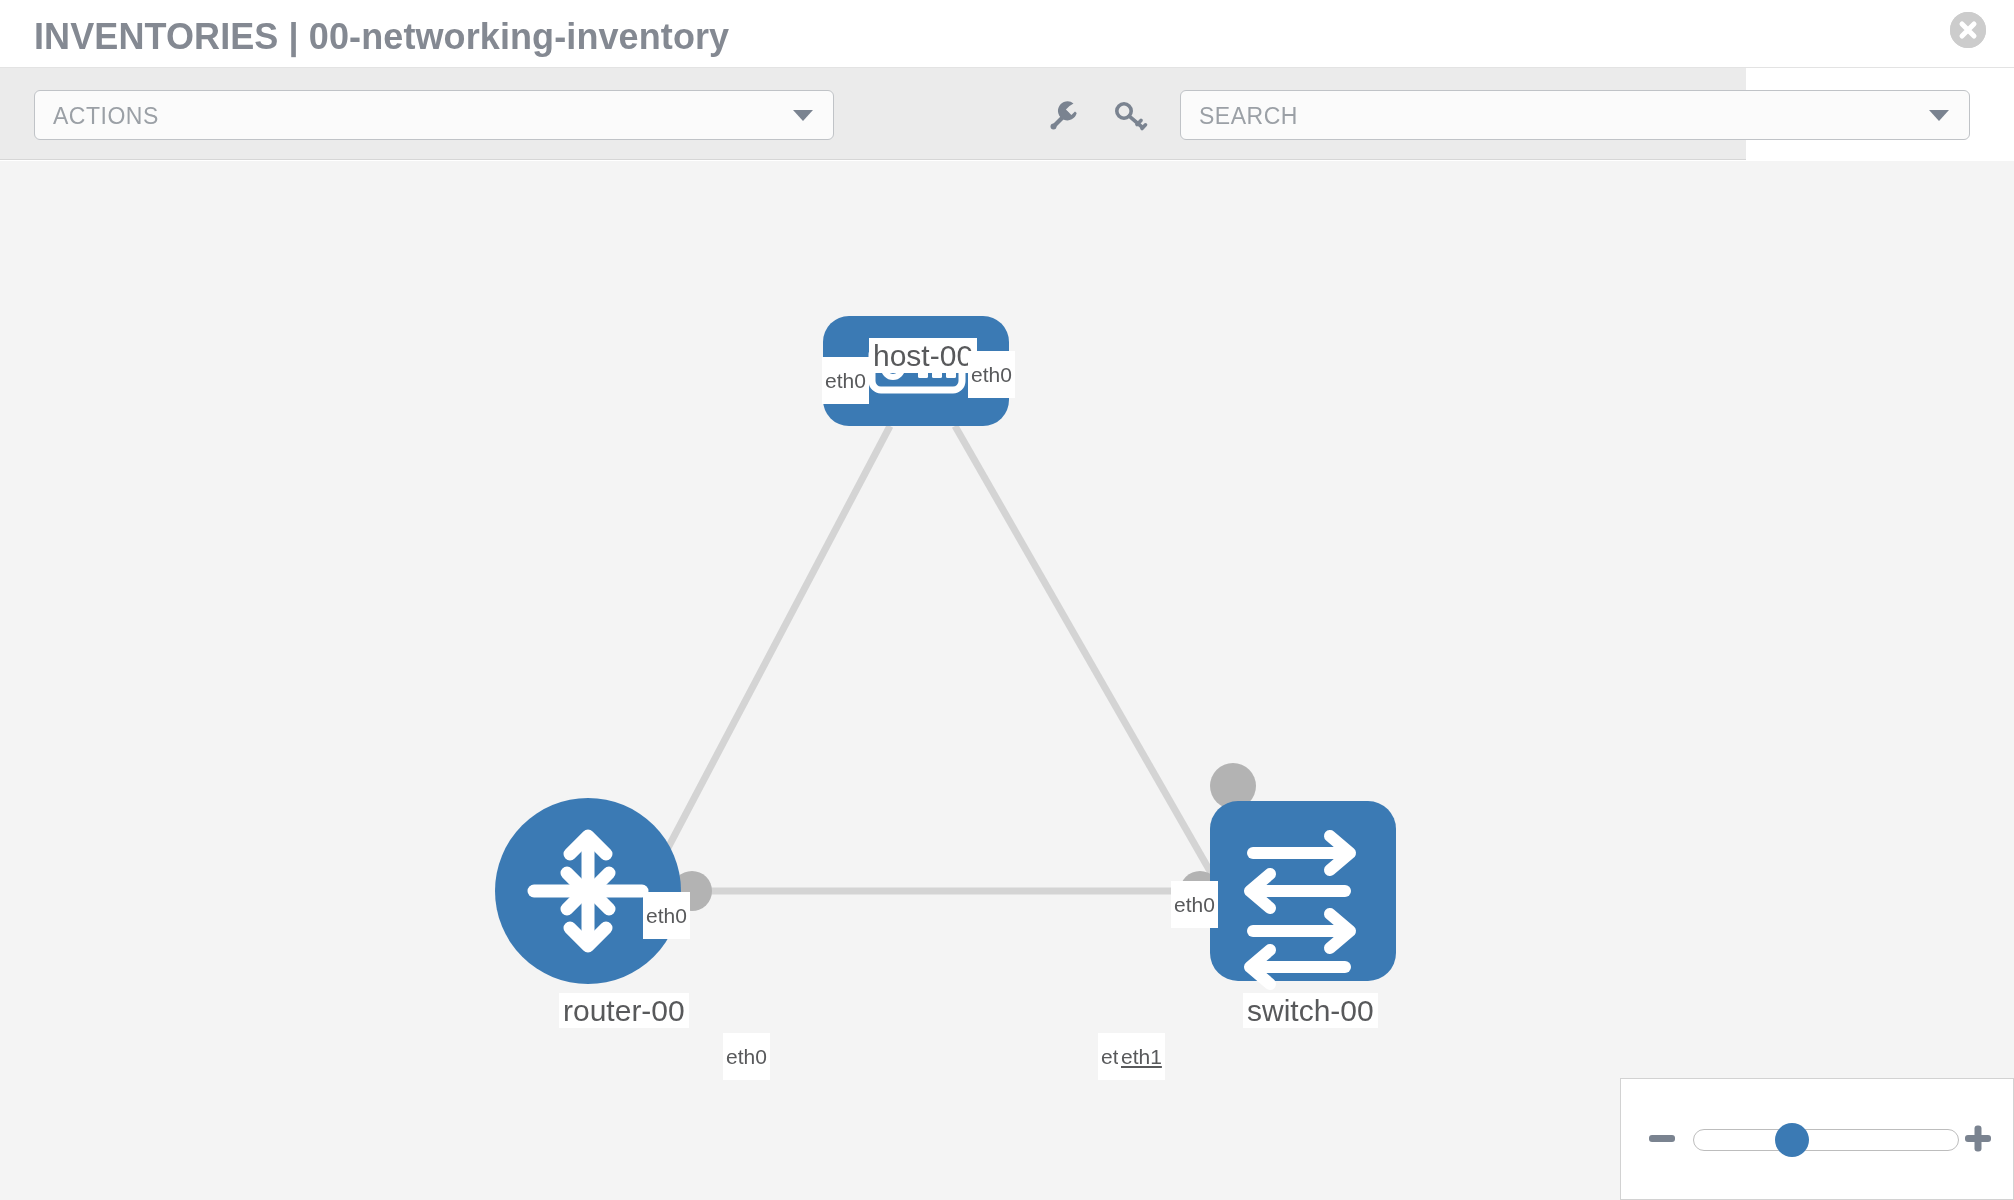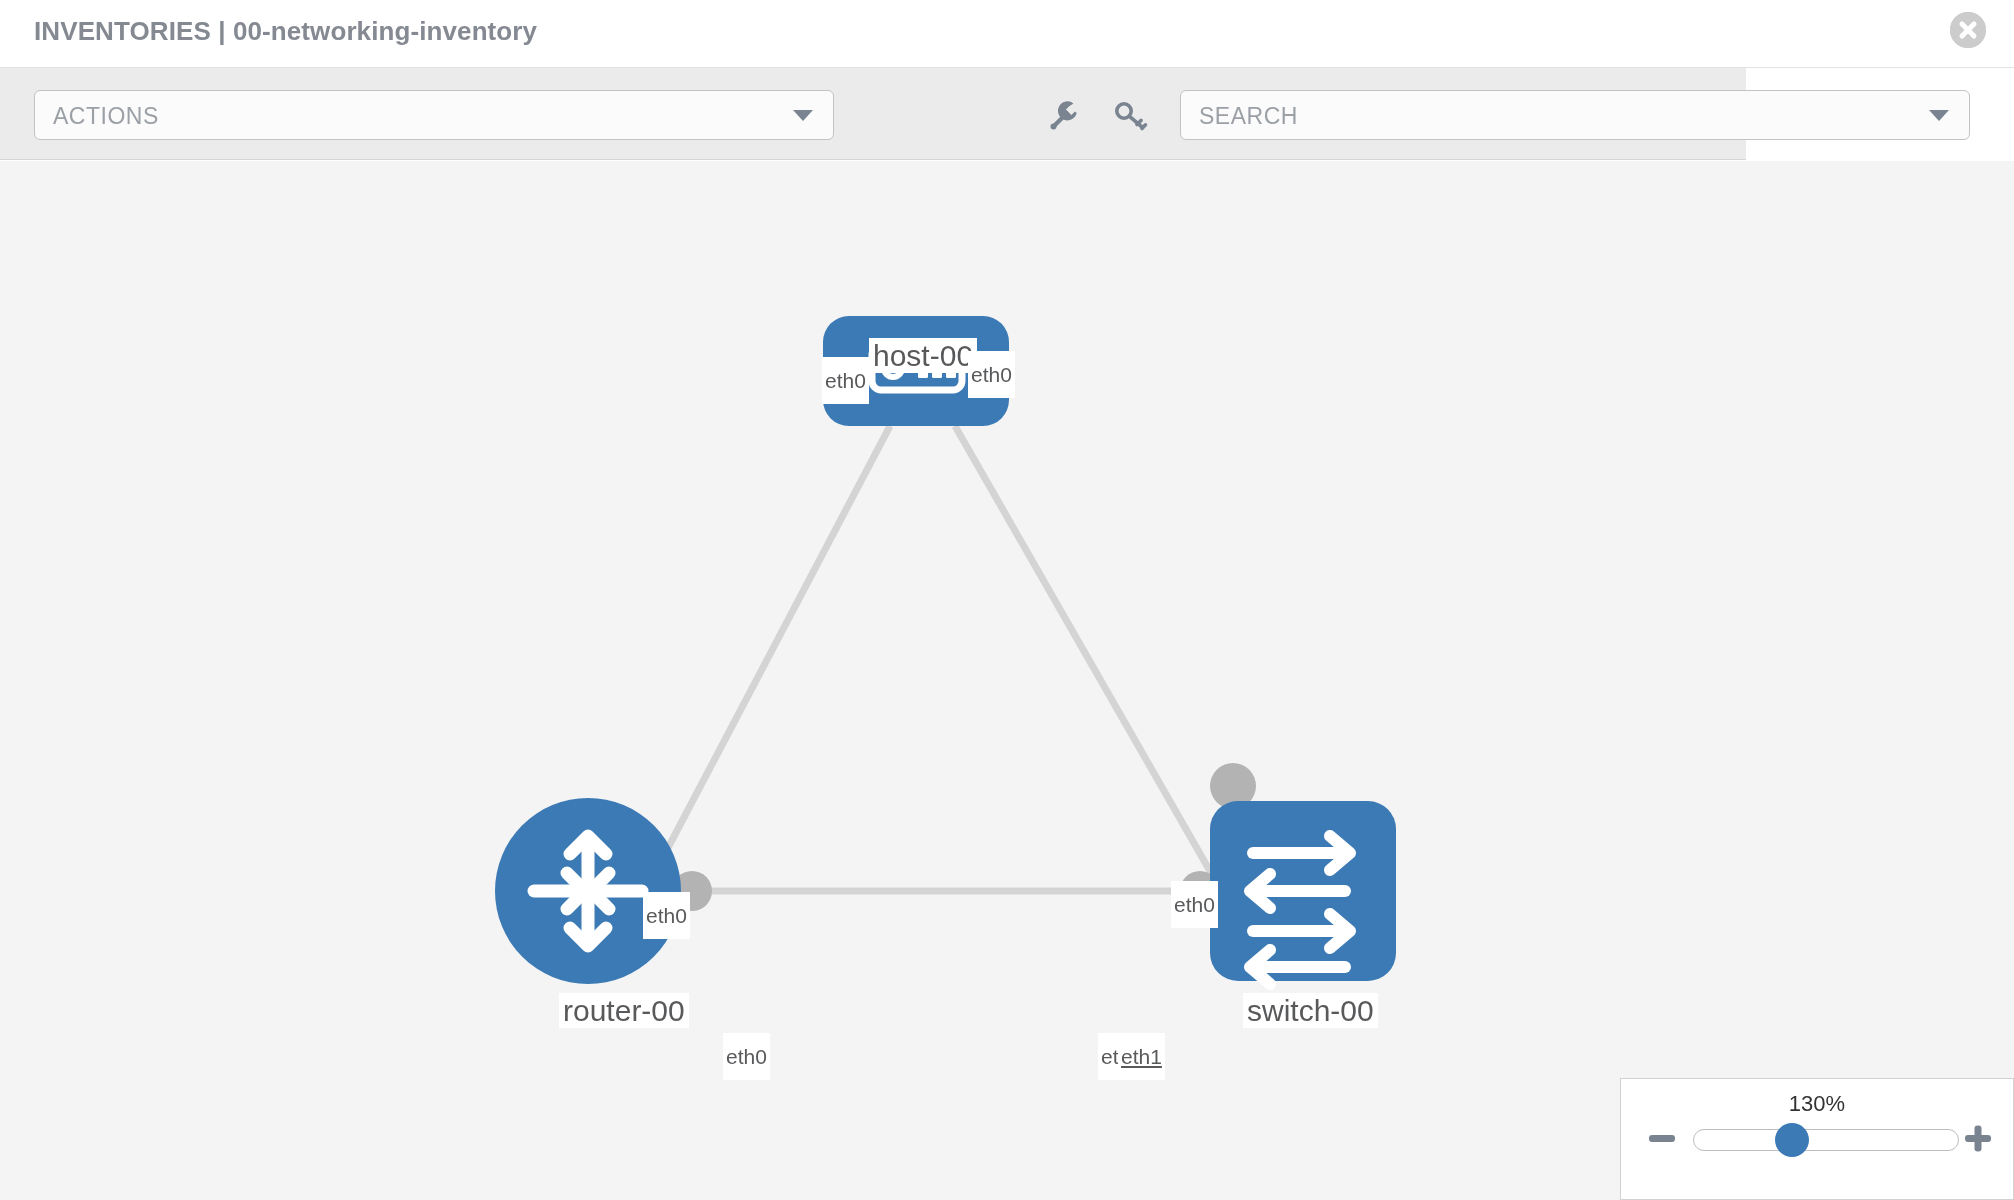--- a/index.html
+++ b/index.html
@@ -22,21 +22,21 @@
     width: 2014px;
     height: 68px;
     background: #ffffff;
     border-bottom: 1px solid #e3e3e3;
     box-sizing: border-box;
   }
   .page-title {
     position: absolute;
     left: 34px;
     top: 16px;
-    font-size: 26px;
+    font-size: 36px;
     font-weight: bold;
     color: #848992;
     letter-spacing: 0.1px;
     white-space: nowrap;
   }
   .close-btn {
     position: absolute;
     right: 28px;
     top: 12px;
     width: 36px;
@@ -331,21 +331,20 @@
   <div class="iface-label" style="left:822px; top:196px;">eth0</div>
   <div class="iface-label" style="left:968px; top:190px;">eth0</div>
   <div class="iface-label" style="left:643px; top:731px;">eth0</div>
   <div class="iface-label" style="left:1171px; top:720px;">eth0</div>
   <div class="iface-label" style="left:723px; top:872px;">eth0</div>
   <div class="iface-label" style="left:1098px; top:872px;">eth0</div>
   <div class="iface-label" style="left:1118px; top:872px;text-decoration:underline;">eth1</div>
 </div>
 
 <div class="zoom-panel">
-  <div class="zoom-value">130%</div>
 
   <div class="zoom-minus">
     <svg width="34" height="34" viewBox="0 0 34 34" aria-hidden="true">
       <rect x="4" y="14" width="26" height="7" rx="3" fill="#7a8390"></rect>
     </svg>
   </div>
 
   <div class="zoom-track"></div>
   <div class="zoom-handle"></div>
 

